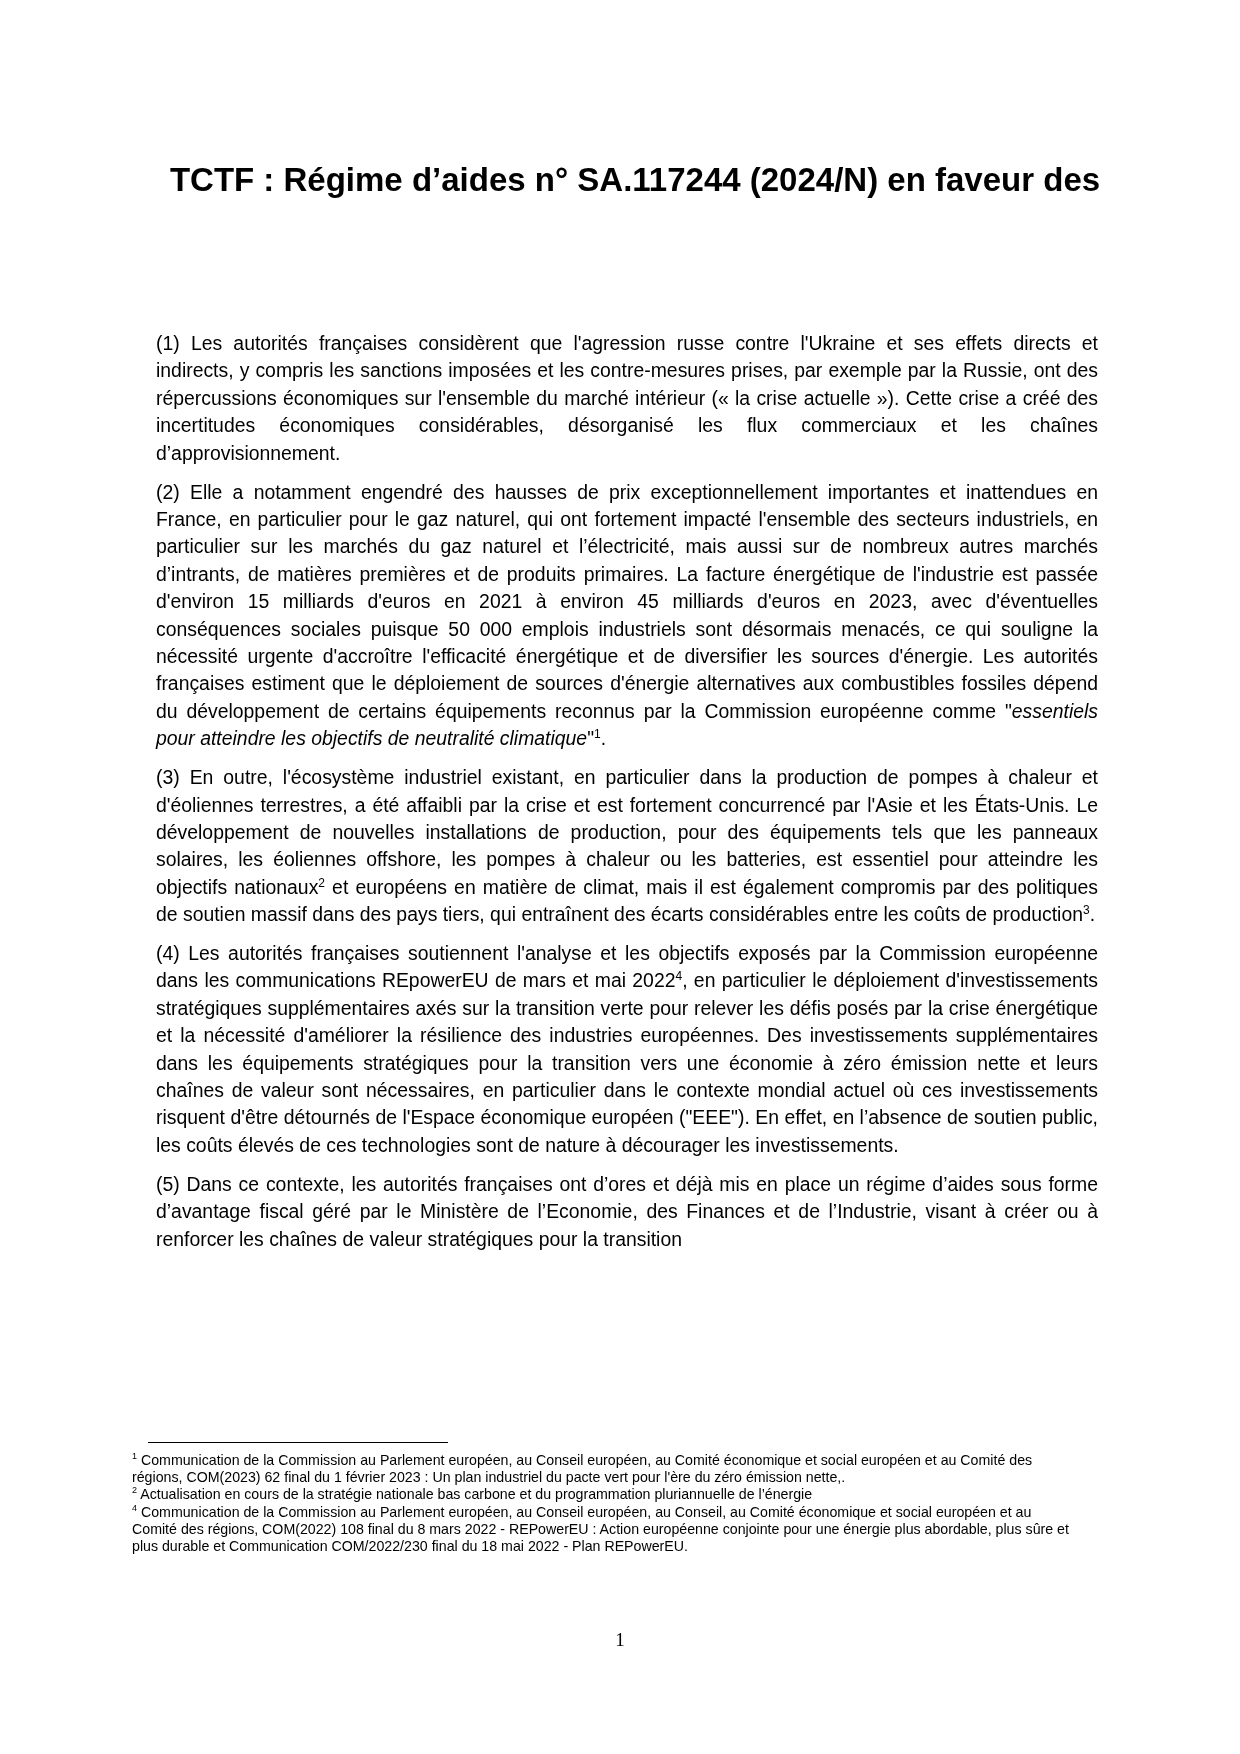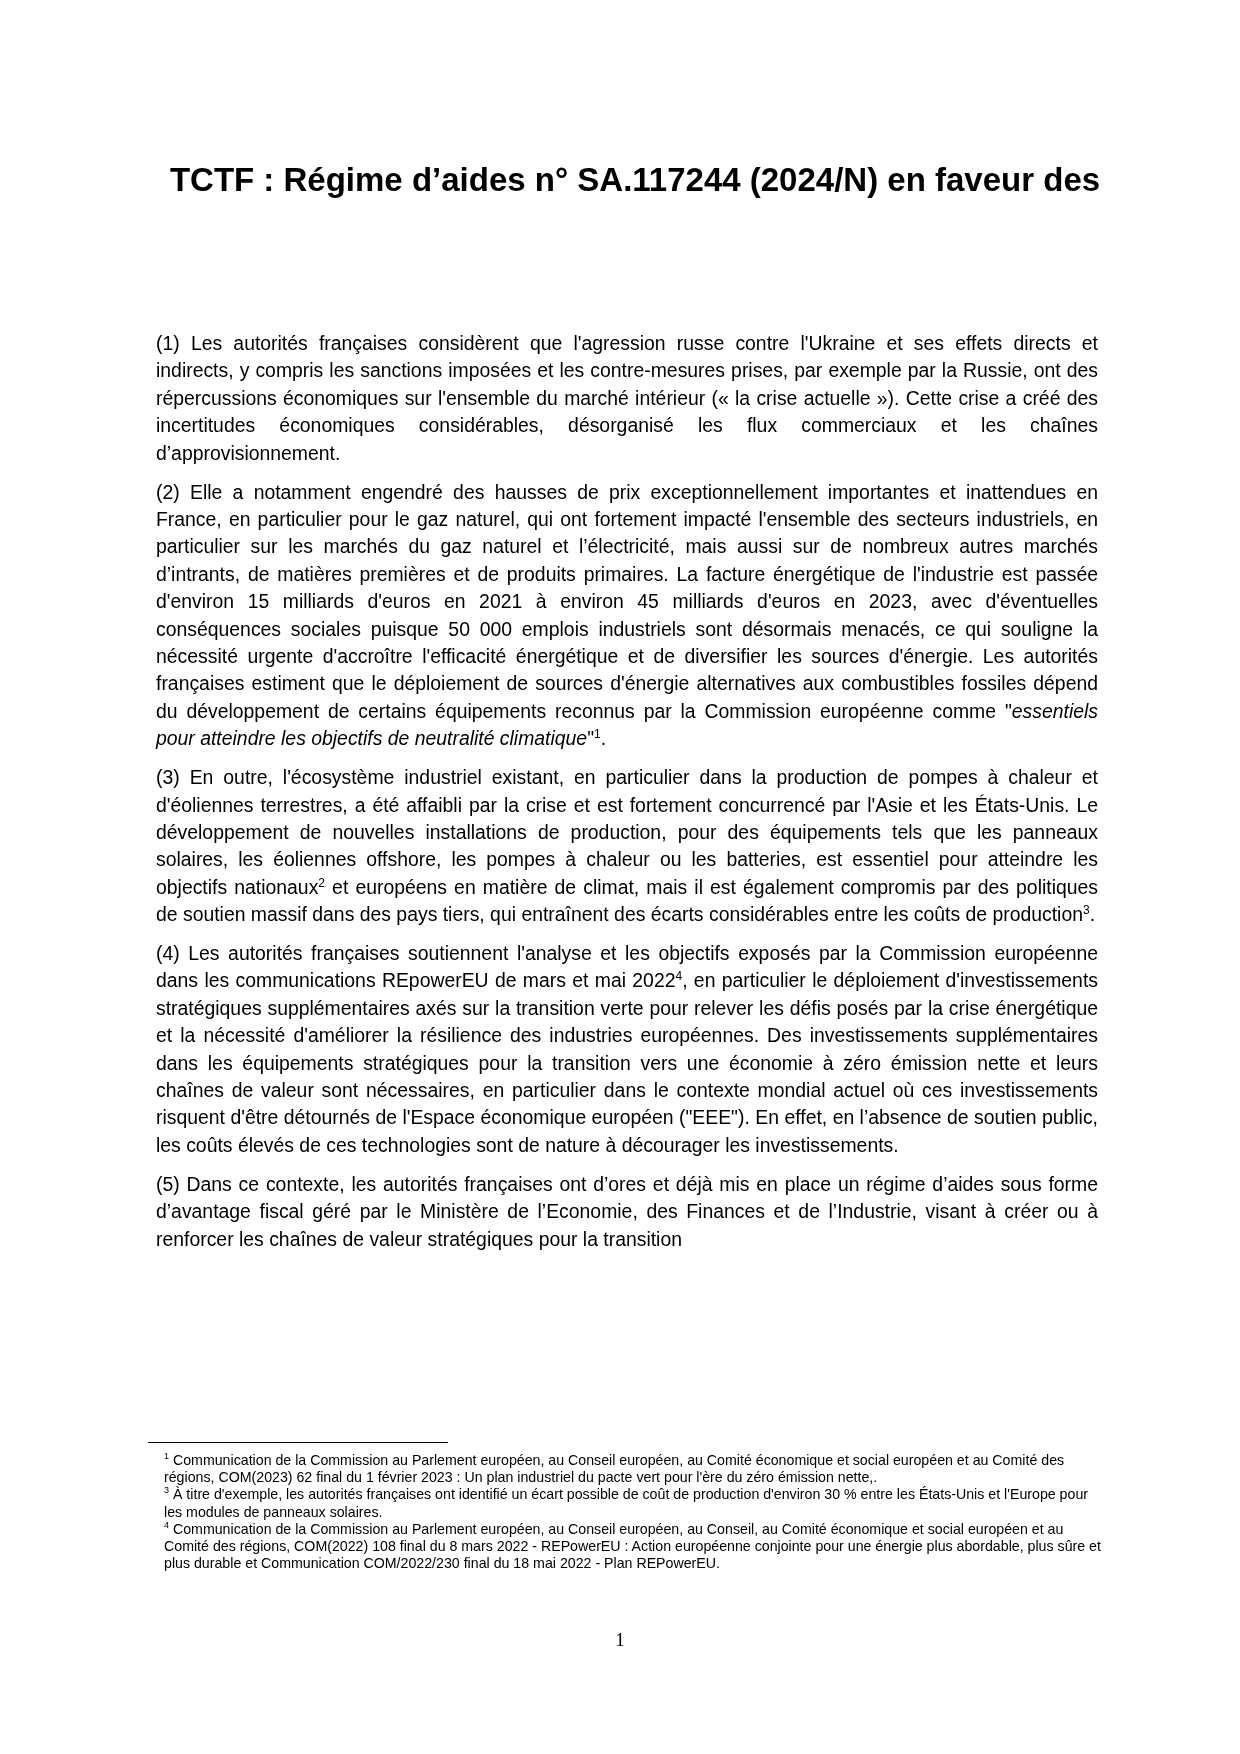--- a/index.html
+++ b/index.html
@@ -68,21 +68,21 @@
   .fn-sep {
     position: absolute;
     left: 148px;
     top: 1442px;
     width: 300px;
     height: 0;
     border-top: 1.5px solid #000;
   }
   .footnotes {
     position: absolute;
-    left: 164px;
+    left: 132px;
     width: 942px;
     top: 1452px;
   }
   .fn {
     margin: 0;
     font-size: 14.2px;
     line-height: 17.2px;
     text-align: left;
   }
   .fn sup {
@@ -116,18 +116,18 @@
     <p class="para"><span>(2) Elle a notamment engendré des hausses de prix exceptionnellement importantes et inattendues en France, en particulier pour le gaz naturel, qui ont fortement impacté l'ensemble des secteurs industriels, en particulier sur les marchés du gaz naturel et l’électricité, mais aussi sur de nombreux autres marchés d’intrants, de matières premières et de produits primaires. La facture énergétique de l'industrie est passée d'environ 15 milliards d'euros en 2021 à environ 45 milliards d'euros en 2023, avec d'éventuelles conséquences sociales puisque 50 000 emplois industriels sont désormais menacés, ce qui souligne la nécessité urgente d'accroître l'efficacité énergétique et de diversifier les sources d'énergie. Les autorités françaises estiment que le déploiement de sources d'énergie alternatives aux combustibles fossiles dépend du développement de certains équipements reconnus par la Commission européenne comme "</span><em>essentiels pour atteindre les objectifs de neutralité climatique</em><span>"</span><sup>1</sup><span>.</span></p>
     <p class="para"><span>(3) En outre, l'écosystème industriel existant, en particulier dans la production de pompes à chaleur et d'éoliennes terrestres, a été affaibli par la crise et est fortement concurrencé par l'Asie et les États-Unis. Le développement de nouvelles installations de production, pour des équipements tels que les panneaux solaires, les éoliennes offshore, les pompes à chaleur ou les batteries, est essentiel pour atteindre les objectifs nationaux</span><sup>2</sup><span> et européens en matière de climat, mais il est également compromis par des politiques de soutien massif dans des pays tiers, qui entraînent des écarts considérables entre les coûts de production</span><sup>3</sup><span>.</span></p>
     <p class="para"><span>(4) Les autorités françaises soutiennent l'analyse et les objectifs exposés par la Commission européenne dans les communications REpowerEU de mars et mai 2022</span><sup>4</sup><span>, en particulier le déploiement d'investissements stratégiques supplémentaires axés sur la transition verte pour relever les défis posés par la crise énergétique et la nécessité d'améliorer la résilience des industries européennes. Des investissements supplémentaires dans les équipements stratégiques pour la transition vers une économie à zéro émission nette et leurs chaînes de valeur sont nécessaires, en particulier dans le contexte mondial actuel où ces investissements risquent d'être détournés de l'Espace économique européen ("EEE"). En effet, en l’absence de soutien public, les coûts élevés de ces technologies sont de nature à décourager les investissements.</span></p>
     <p class="para"><span>(5) Dans ce contexte, les autorités françaises ont d’ores et déjà mis en place un régime d’aides sous forme d’avantage fiscal géré par le Ministère de l’Economie, des Finances et de l’Industrie, visant à créer ou à renforcer les chaînes de valeur stratégiques pour  la transition</span></p>
   </div>
 
   <div class="fn-sep"></div>
 
   <div class="footnotes">
     <p class="fn"><sup>1</sup><span> Communication de la Commission au Parlement européen, au Conseil européen, au Comité économique et social européen et au Comité des régions, COM(2023) 62 final du 1 février 2023 : Un plan industriel du pacte vert pour l'ère du zéro émission nette,.</span></p>
-    <p class="fn"><sup>3</sup><span> À titre d'exemple, les autorités françaises ont identifié un écart possible de coût de production d'environ 30 % entre les États-Unis et l'Europe pour les modules de panneaux solaires.</span></p>
+    <p class="fn"><sup>2</sup><span> Actualisation en cours de la stratégie nationale bas carbone et du programmation pluriannuelle de l’énergie</span></p>
     <p class="fn"><sup>4</sup><span> Communication de la Commission au Parlement européen, au Conseil européen, au Conseil, au Comité économique et social européen et au Comité des régions, COM(2022) 108 final du 8 mars 2022 - REPowerEU : Action européenne conjointe pour une énergie plus abordable, plus sûre et plus durable et Communication COM/2022/230 final du 18 mai 2022 - Plan REPowerEU.</span></p>
   </div>
 
   <div class="page-number">1</div>
 </div>
 
 </body></html>

